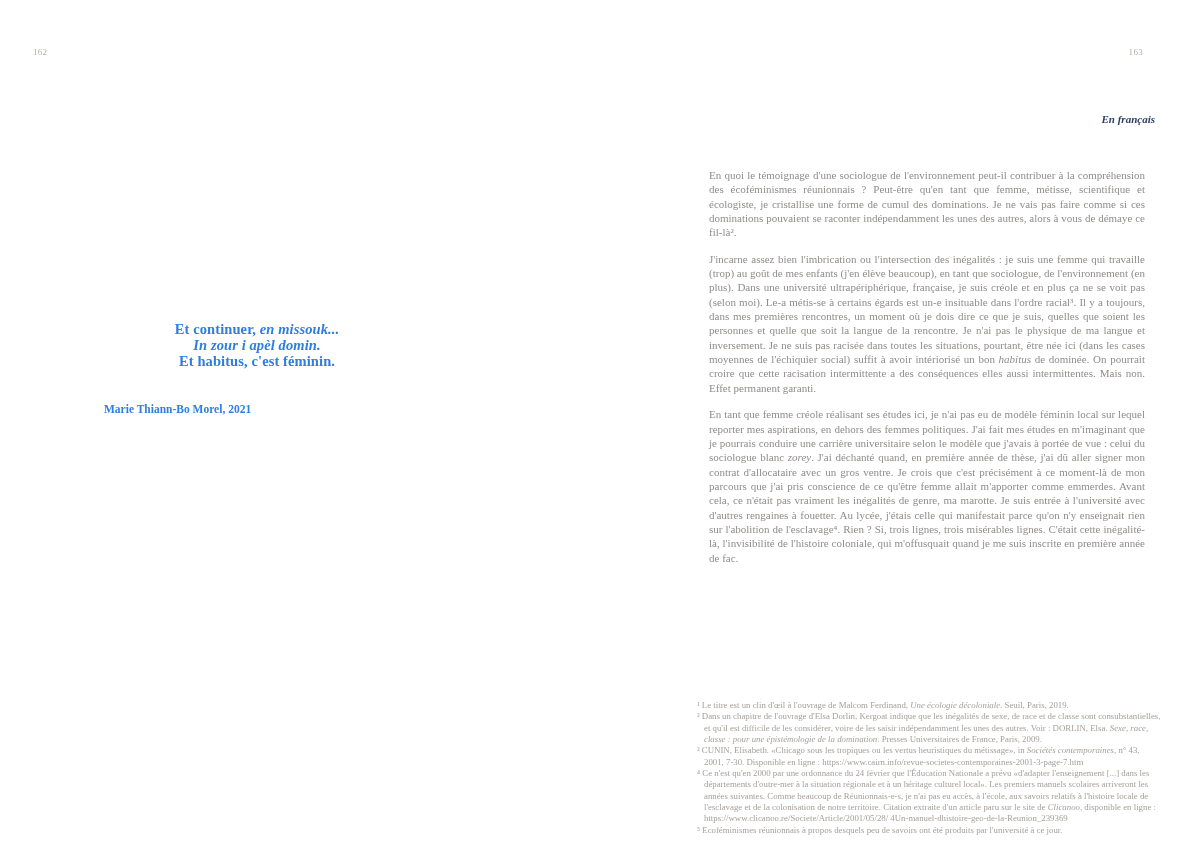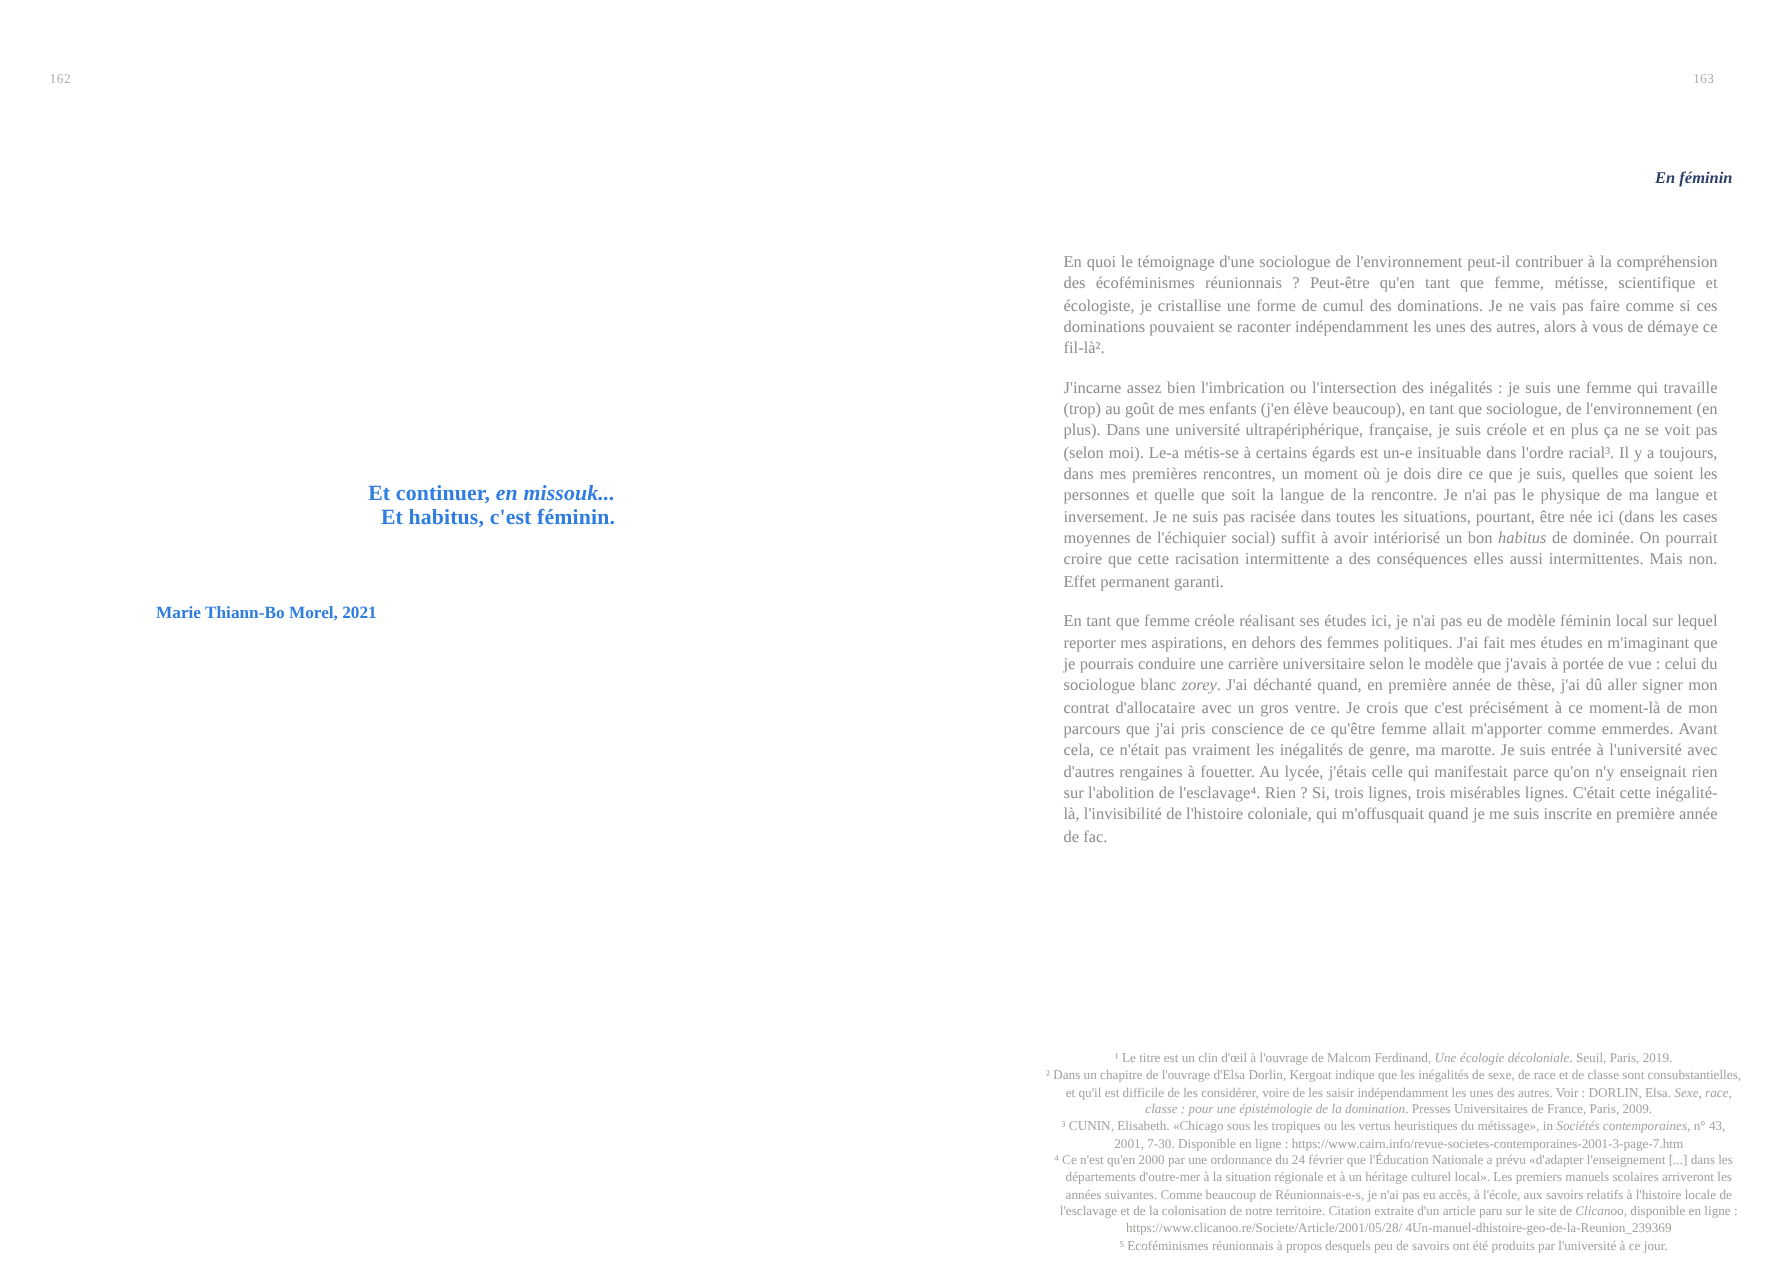--- a/index.html
+++ b/index.html
@@ -14,21 +14,21 @@
   .pagenum {
     position:absolute; top:29px; font-size:9px; letter-spacing:0.3px;
     color:#b5aea9;
   }
   .pagenum-left  { left:33px; }
   .pagenum-right { right:36px; }
 
   
   .poem {
     position:absolute; left:104px; top:303px; width:306px;
-    text-align:right; color:#2f7de1; font-weight:bold;
+    text-align:center; color:#2f7de1; font-weight:bold;
     font-size:14.5px; line-height:16px; letter-spacing:0.1px;
   }
   .poem-line { white-space:nowrap; }
   .poem-author {
     position:absolute; left:104px; top:385px; width:306px;
     color:#2f7de1; font-weight:bold; font-size:11.5px;
   }
 
   
   .chapter-title {
@@ -50,47 +50,48 @@
     position:absolute; left:108px; top:138px; width:460px;
     font-size:11px; line-height:14.35px; text-align:justify;
     color:#908d8b;
   }
   .body-par { margin:12px; }
 
   
   .footnotes {
     position:absolute; left:108px; top:682px; width:464px;
     font-size:8.8px; line-height:11.35px; color:#a5a09b;
-    text-align:center;
+    text-align:left;
   }
   .footnote { padding-left:7px; text-indent:-7px; }
 
   .it { font-style:italic; }
 </style>
 </head>
 <body>
 
 <div class="spread">
 
   <div class="page page-left">
     <div class="pagenum pagenum-left">162</div>
 
     <div class="poem">
         <div class="poem-line">Et continuer, <span class="it">en missouk...</span></div>
+        <div class="poem-line"><span class="it">In zour i apèl domin.</span></div>
         <div class="poem-line">Et habitus, c'est féminin.</div>
       </div>
 
     <div class="poem-author">Marie Thiann-Bo Morel, 2021</div>
   </div>
 
   <div class="page page-right">
     <div class="pagenum pagenum-right">163</div>
 
 
-    <div class="lang-label">En féminin</div>
+    <div class="lang-label">En français</div>
 
     <div class="body-text">
         <p class="body-par">En quoi le témoignage d'une sociologue de l'environnement peut-il contribuer à la compréhension des écoféminismes réunionnais ? Peut-être qu'en tant que femme, métisse, scientifique et écologiste, je cristallise une forme de cumul des dominations. Je ne vais pas faire comme si ces dominations pouvaient se raconter indépendamment les unes des autres, alors à vous de démaye ce fil-là².</p>
         <p class="body-par">J'incarne assez bien l'imbrication ou l'intersection des inégalités : je suis une femme qui travaille (trop) au goût de mes enfants (j'en élève beaucoup), en tant que sociologue, de l'environnement (en plus). Dans une université ultrapériphérique, française, je suis créole et en plus ça ne se voit pas (selon moi). Le-a métis-se à certains égards est un-e insituable dans l'ordre racial³. Il y a toujours, dans mes premières rencontres, un moment où je dois dire ce que je suis, quelles que soient les personnes et quelle que soit la langue de la rencontre. Je n'ai pas le physique de ma langue et inversement. Je ne suis pas racisée dans toutes les situations, pourtant, être née ici (dans les cases moyennes de l'échiquier social) suffit à avoir intériorisé un bon <span class="it">habitus</span> de dominée. On pourrait croire que cette racisation intermittente a des conséquences elles aussi intermittentes. Mais non. Effet permanent garanti.</p>
         <p class="body-par">En tant que femme créole réalisant ses études ici, je n'ai pas eu de modèle féminin local sur lequel reporter mes aspirations, en dehors des femmes politiques. J'ai fait mes études en m'imaginant que je pourrais conduire une carrière universitaire selon le modèle que j'avais à portée de vue : celui du sociologue blanc <span class="it">zorey</span>. J'ai déchanté quand, en première année de thèse, j'ai dû aller signer mon contrat d'allocataire avec un gros ventre. Je crois que c'est précisément à ce moment-là de mon parcours que j'ai pris conscience de ce qu'être femme allait m'apporter comme emmerdes. Avant cela, ce n'était pas vraiment les inégalités de genre, ma marotte. Je suis entrée à l'université avec d'autres rengaines à fouetter. Au lycée, j'étais celle qui manifestait parce qu'on n'y enseignait rien sur l'abolition de l'esclavage⁴. Rien ? Si, trois lignes, trois misérables lignes. C'était cette inégalité-là, l'invisibilité de l'histoire coloniale, qui m'offusquait quand je me suis inscrite en première année de fac.</p>
       </div>
 
     <div class="footnotes">
         <div class="footnote">¹ Le titre est un clin d'œil à l'ouvrage de Malcom Ferdinand, <span class="it">Une écologie décoloniale</span>. Seuil, Paris, 2019.</div>
         <div class="footnote">² Dans un chapitre de l'ouvrage d'Elsa Dorlin, Kergoat indique que les inégalités de sexe, de race et de classe sont consubstantielles, et qu'il est difficile de les considérer, voire de les saisir indépendamment les unes des autres. Voir : DORLIN, Elsa. <span class="it">Sexe, race, classe : pour une épistémologie de la domination</span>. Presses Universitaires de France, Paris, 2009.</div>

